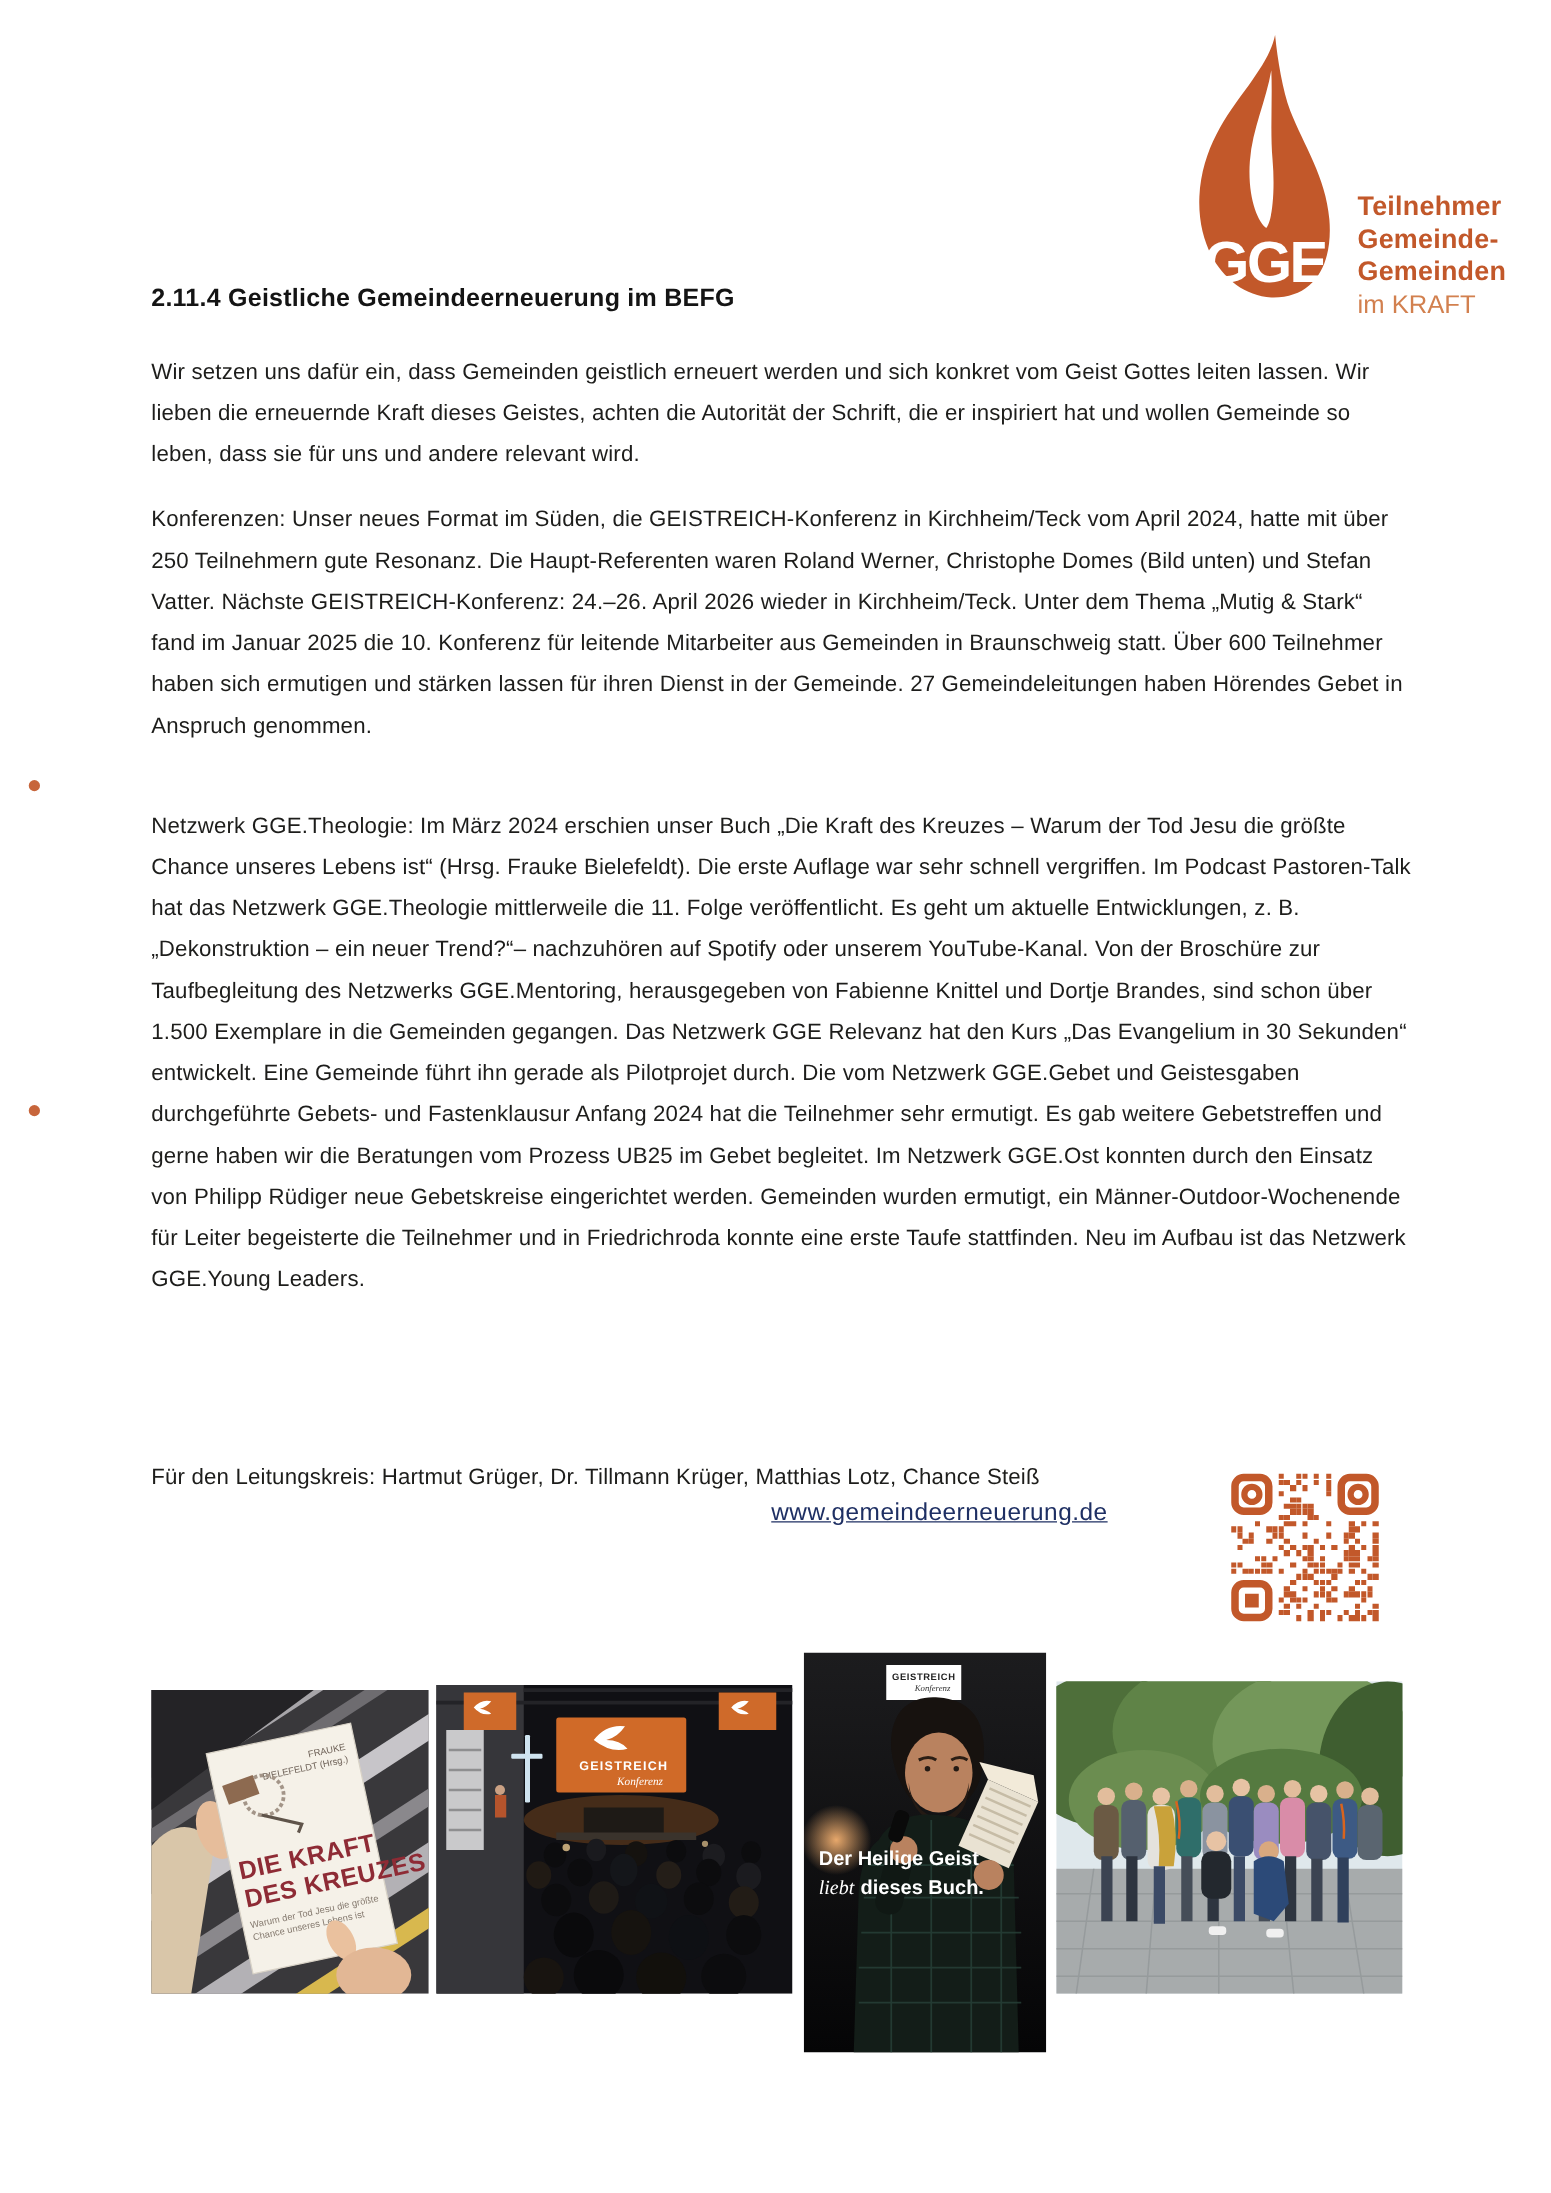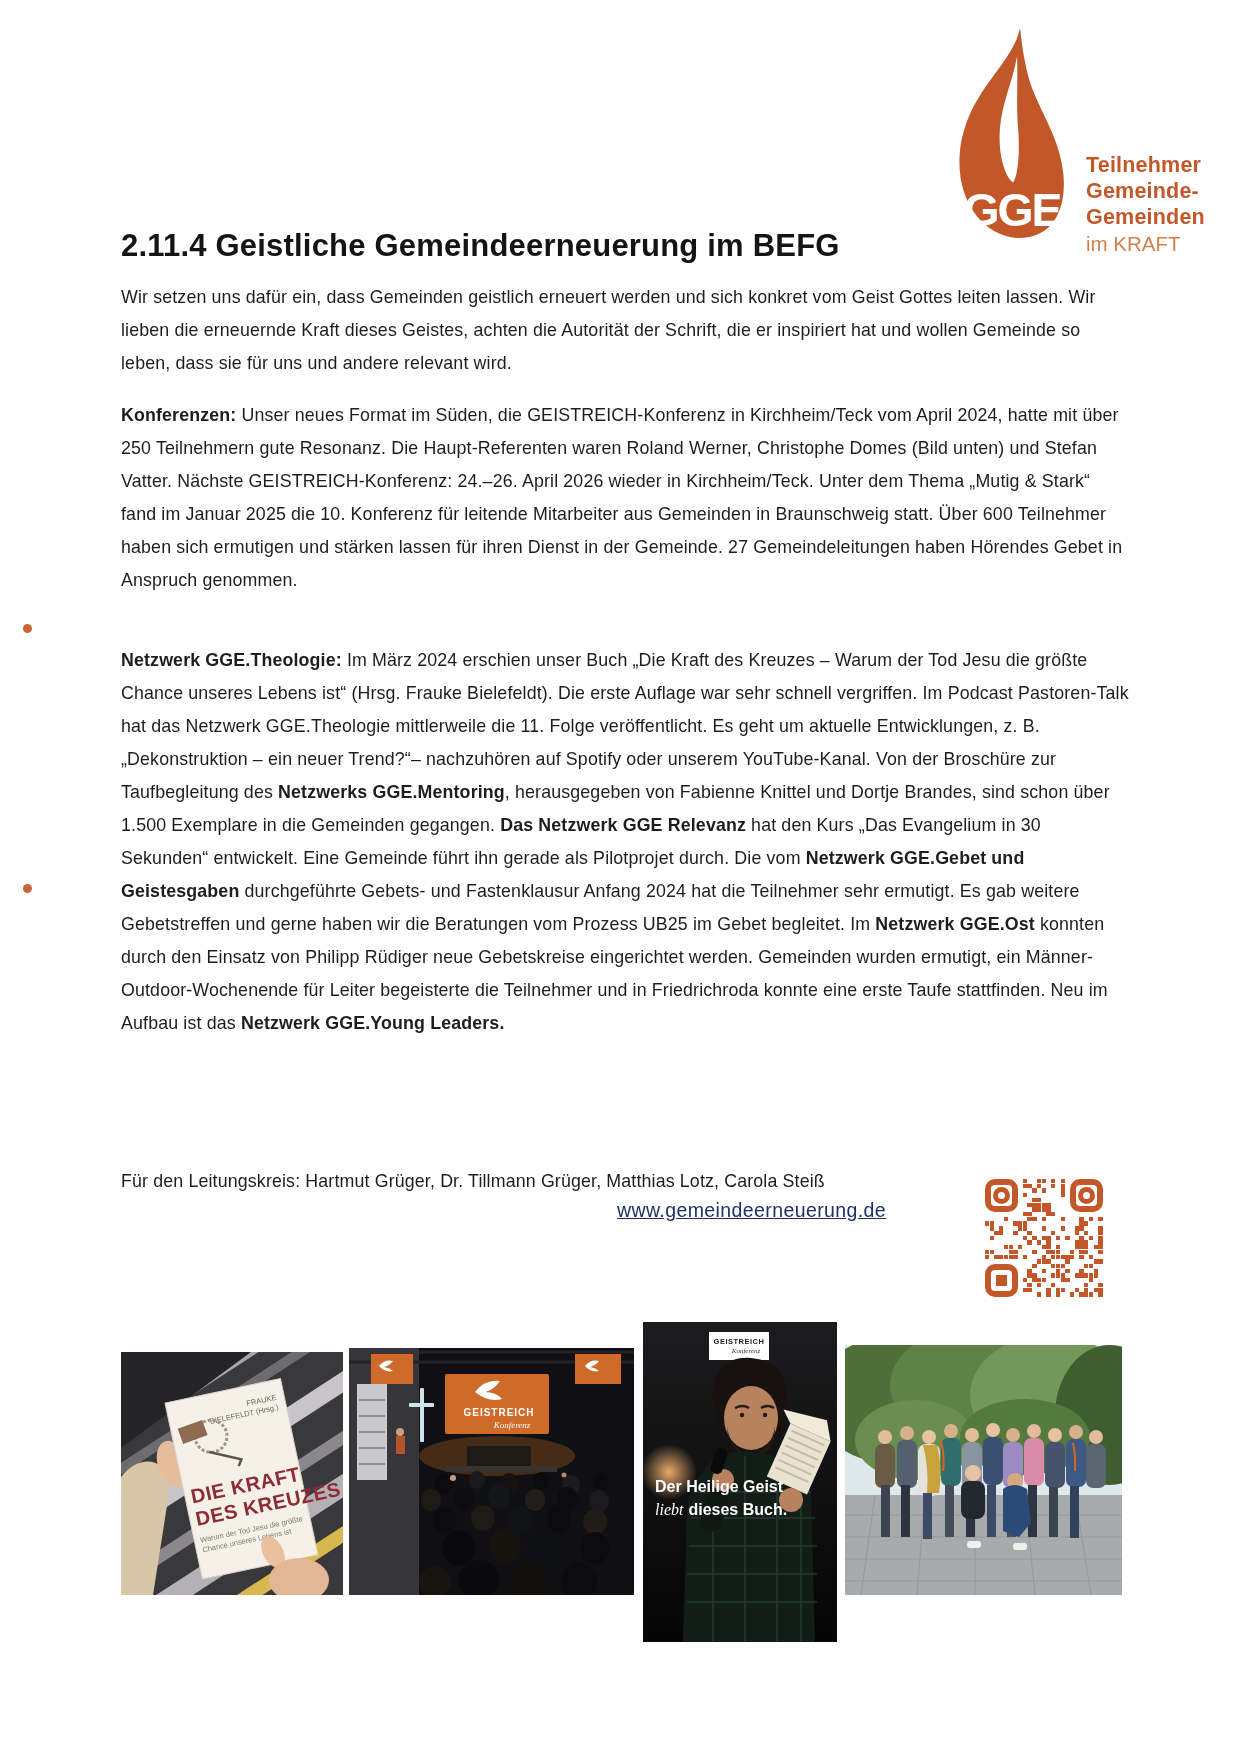--- a/index.html
+++ b/index.html
@@ -22,23 +22,23 @@
   
   .logo-flame{position:absolute;left:956px;top:26px;width:112px;height:216px;overflow:visible;}
   .flame-body{fill:var(--orange);}
   .flame-inner{fill:#ffffff;}
   .flame-text{fill:#ffffff;font-weight:700;font-size:46px;letter-spacing:-2px;}
   .logo-word{position:absolute;left:1086px;top:152px;}
   .lw-b{font-weight:700;font-size:21.5px;line-height:26px;color:var(--orange);letter-spacing:.2px;}
   .lw-l{font-size:20.5px;line-height:27px;color:var(--orange-light);}
 
   
-  .heading{position:absolute;left:121px;top:228px;margin:0;font-size:31px;font-weight:700;color:#141414;letter-spacing:.2px;}
+  .heading{position:absolute;left:121px;top:228px;margin:0;font-size:20px;font-weight:700;color:#141414;letter-spacing:.2px;}
   .para{position:absolute;left:121px;width:1008px;margin:0;font-size:17.8px;line-height:33px;letter-spacing:.15px;color:var(--text);}
-  .para .b{font-weight:700;}
+  .para .b{font-weight:400;}
   .p1{top:281px;}
   .p2{top:399px;}
   .p3{top:644px;}
   .p4{top:1088px;}
   .p5{top:1165px;width:900px;}
   .website{position:absolute;left:617px;top:1199px;font-size:19.5px;letter-spacing:.4px;color:var(--link);text-decoration:underline;cursor:pointer;}
 
   
   .qr{position:absolute;left:985px;top:1179px;width:118px;height:118px;}
   .qr .cell{position:absolute;background:var(--orange);}
@@ -72,21 +72,21 @@
     <div class="lw-b">Teilnehmer</div>
     <div class="lw-b">Gemeinde-</div>
     <div class="lw-b">Gemeinden</div>
     <div class="lw-l">im KRAFT</div>
   </div>
 
   <h1 class="heading">2.11.4 Geistliche Gemeindeerneuerung im BEFG</h1>
   <p class="para p1"><span>Wir setzen uns dafür ein, dass Gemeinden geistlich erneuert werden und sich konkret vom Geist Gottes leiten lassen. Wir lieben die erneuernde Kraft dieses Geistes, achten die Autorität der Schrift, die er inspiriert hat und wollen Gemeinde so leben, dass sie für uns und andere relevant wird.</span></p>
   <p class="para p2"><span class="b">Konferenzen:</span><span> Unser neues Format im Süden, die GEISTREICH-Konferenz in Kirchheim/Teck vom April 2024, hatte mit über 250 Teilnehmern gute Resonanz. Die Haupt-Referenten waren Roland Werner, Christophe Domes (Bild unten) und Stefan Vatter. Nächste GEISTREICH-Konferenz: 24.–26. April 2026 wieder in Kirchheim/Teck. Unter dem Thema „Mutig &amp; Stark“ fand im Januar 2025 die 10. Konferenz für leitende Mitarbeiter aus Gemeinden in Braunschweig statt. Über 600 Teilnehmer haben sich ermutigen und stärken lassen für ihren Dienst in der Gemeinde. 27 Gemeindeleitungen haben Hörendes Gebet in Anspruch genommen.</span></p>
   <p class="para p3"><span class="b">Netzwerk GGE.Theologie:</span><span> Im März 2024 erschien unser Buch „Die Kraft des Kreuzes – Warum der Tod Jesu die größte Chance unseres Lebens ist“ (Hrsg. Frauke Bielefeldt). Die erste Auflage war sehr schnell vergriffen. Im Podcast Pastoren-Talk hat das Netzwerk GGE.Theologie mittlerweile die 11. Folge veröffentlicht. Es geht um aktuelle Entwicklungen, z. B. „Dekonstruktion – ein neuer Trend?“– nachzuhören auf Spotify oder unserem YouTube-Kanal. Von der Broschüre zur Taufbegleitung des </span><span class="b">Netzwerks GGE.Mentoring</span><span>, herausgegeben von Fabienne Knittel und Dortje Brandes, sind schon über 1.500 Exemplare in die Gemeinden gegangen. </span><span class="b">Das Netzwerk GGE Relevanz</span><span> hat den Kurs „Das Evangelium in 30 Sekunden“ entwickelt. Eine Gemeinde führt ihn gerade als Pilotprojet durch. Die vom </span><span class="b">Netzwerk GGE.Gebet und Geistesgaben</span><span> durchgeführte Gebets- und Fastenklausur Anfang 2024 hat die Teilnehmer sehr ermutigt. Es gab weitere Gebetstreffen und gerne haben wir die Beratungen vom Prozess UB25 im Gebet begleitet. Im </span><span class="b">Netzwerk GGE.Ost</span><span> konnten durch den Einsatz von Philipp Rüdiger neue Gebetskreise eingerichtet werden. Gemeinden wurden ermutigt, ein Männer-Outdoor-Wochenende für Leiter begeisterte die Teilnehmer und in Friedrichroda konnte eine erste Taufe stattfinden. Neu im Aufbau ist das </span><span class="b">Netzwerk GGE.Young Leaders.</span></p>
-  <p class="para p5"><span>Für den Leitungskreis: Hartmut Grüger, Dr. Tillmann Grüger, Matthias Lotz, Carola Steiß</span></p>
+  <p class="para p5"><span>Für den Leitungskreis: Hartmut Grüger, Dr. Tillmann Krüger, Matthias Lotz, Chance Steiß</span></p>
 
   <a class="website" href="#">www.gemeindeerneuerung.de</a>
 
   <div class="qr" id="qr">
       <div class="cell" style="left: 37.76px; top: 0px; width: 4.3424px; height: 4.3424px;"></div>
       <div class="cell" style="left: 51.92px; top: 0px; width: 4.3424px; height: 4.3424px;"></div>
       <div class="cell" style="left: 56.64px; top: 0px; width: 4.3424px; height: 4.3424px;"></div>
       <div class="cell" style="left: 66.08px; top: 0px; width: 4.3424px; height: 4.3424px;"></div>
       <div class="cell" style="left: 75.52px; top: 0px; width: 4.3424px; height: 4.3424px;"></div>
       <div class="cell" style="left: 37.76px; top: 4.72px; width: 4.3424px; height: 4.3424px;"></div>

